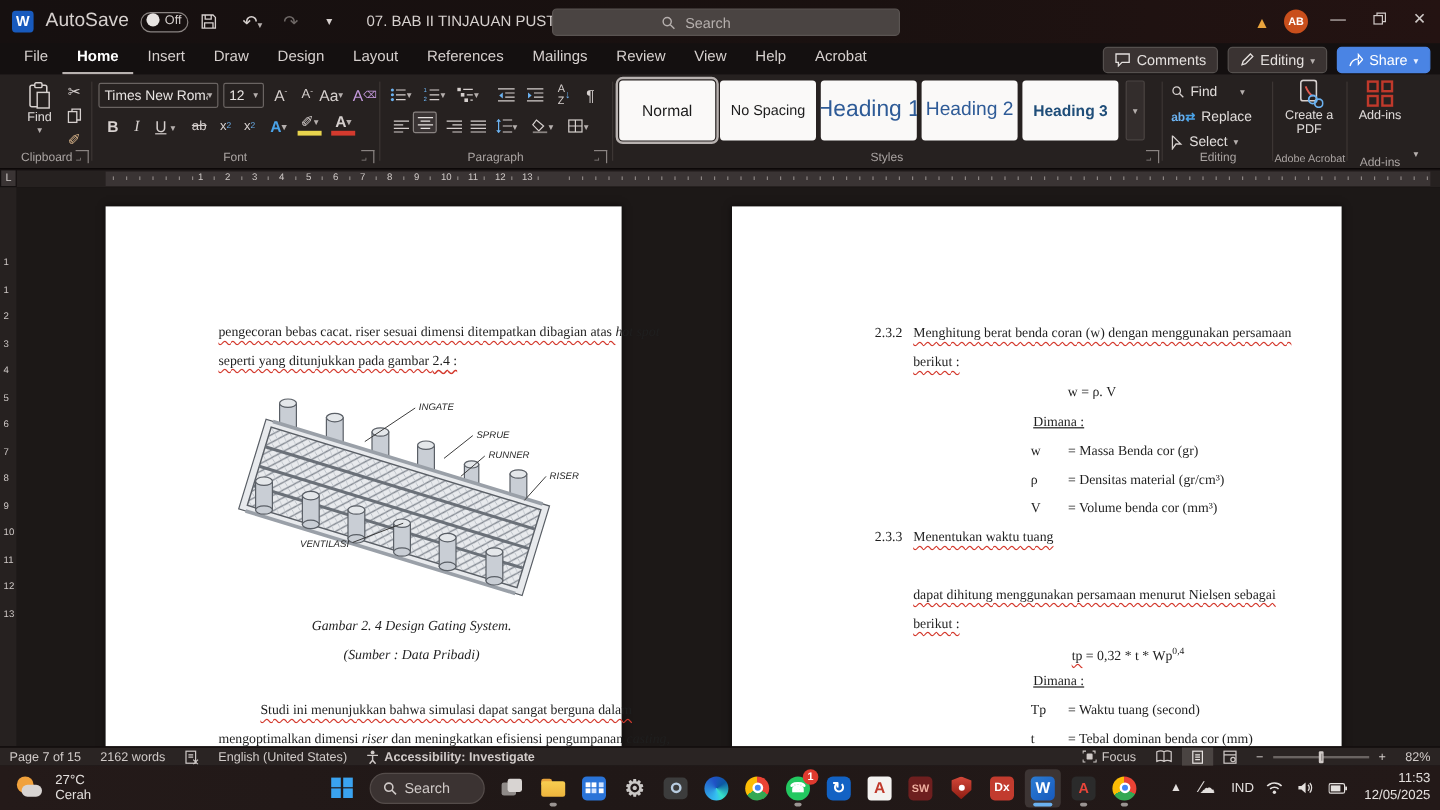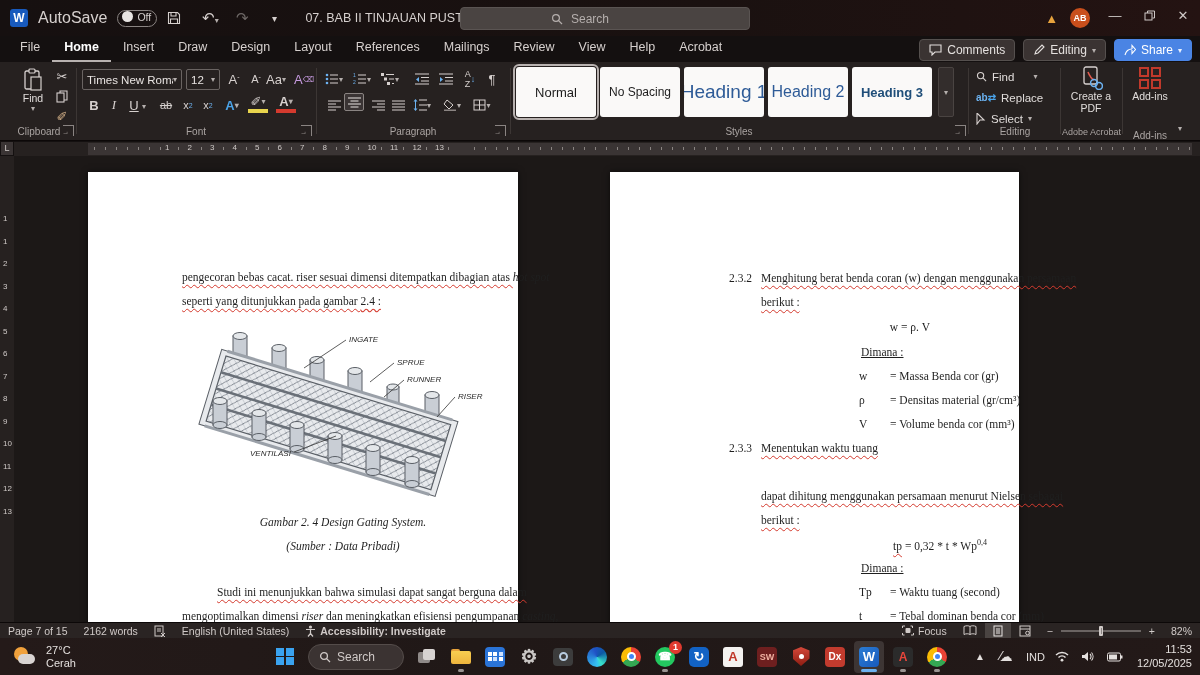--- a/index.html
+++ b/index.html
@@ -691,21 +691,21 @@
       <text class="figlabel" x="260" y="75">RISER</text>
       <text class="figlabel" x="52" y="132">VENTILASI</text>
     </svg>
 
     <div class="dl it" style="left:0; top:344px; width:510px; text-align:center;">Gambar 2. 4 Design Gating System.</div>
     <div class="dl it" style="left:0; top:368px; width:510px; text-align:center;">(Sumber : Data Pribadi)</div>
     <div class="dl" style="left:94px; top:438px;"><span class="sp">mengoptimalkan dimensi </span><span class="it sp">riser</span><span class="sp"> dan meningkatkan efisiensi pengumpanan </span><span class="it sp">casting,</span></div>
     <div class="dl" style="left:129px; top:414px;"><span class="sp">Studi ini menunjukkan bahwa simulasi dapat sangat berguna dalam</span></div>
   </div>
 
-  <div class="page" style="left:596px; width:409px; height:460px;">
+  <div class="page" style="left:596px; width:508px; height:460px;">
     <div class="dl" style="left:119px; top:100px;">2.3.2</div>
     <div class="dl" style="left:151px; top:100px;"><span class="sp">Menghitung berat benda coran (w) dengan menggunakan persamaan</span></div>
     <div class="dl" style="left:151px; top:124px;"><span class="sp">berikut :</span></div>
     <div class="dl" style="left:160px; top:149px; width:280px; text-align:center;">w = ρ. V</div>
     <div class="dl dimana" style="left:251px; top:174px;">Dimana :</div>
     <div class="dl" style="left:249px; top:198px;">w</div>
     <div class="dl" style="left:280px; top:198px;">= Massa Benda cor (gr)</div>
     <div class="dl" style="left:249px; top:222px;">ρ</div>
     <div class="dl" style="left:280px; top:222px;">= Densitas material (gr/cm³)</div>
     <div class="dl" style="left:249px; top:246px;">V</div>

